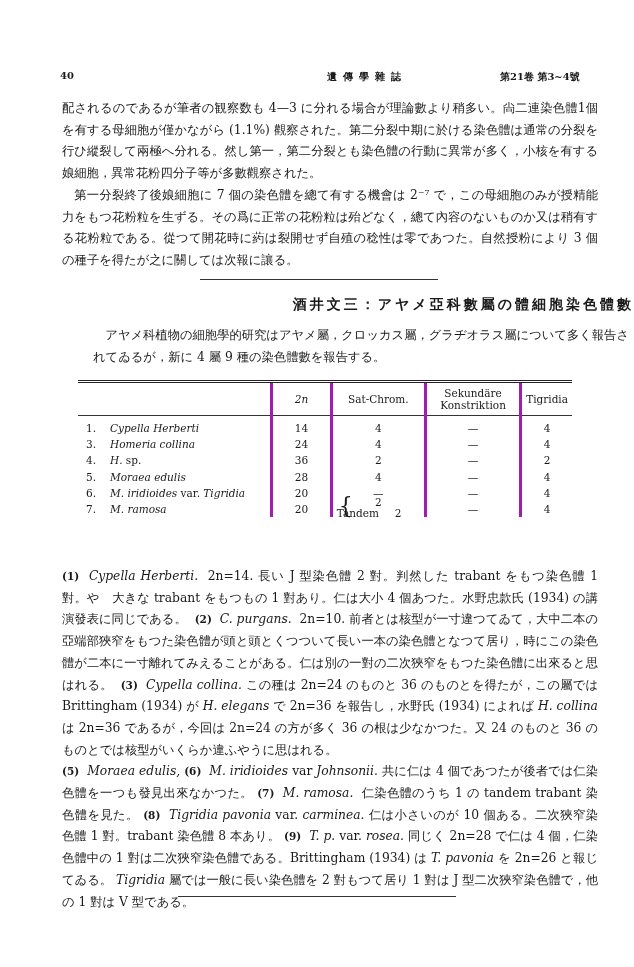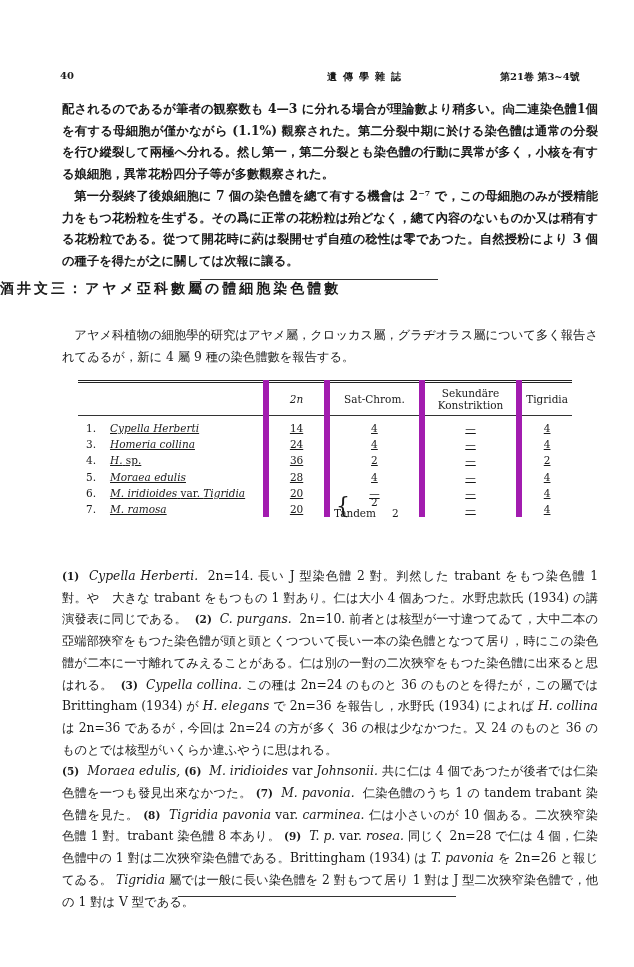--- a/index.html
+++ b/index.html
@@ -6,52 +6,52 @@
   body { width:634px; height:967px; position:relative; overflow:hidden;
          font-family:"DejaVu Serif", serif; color:#1a1a1a; }
   .header { position:absolute; top:70px; left:60px; right:30px; height:20px; font-size:10px; font-weight:bold; }
   .header .pg { position:absolute; left:0; top:0; }
   .header .journal { position:absolute; left:267px; top:0; letter-spacing:6px; }
   .header .vol { position:absolute; left:440px; top:0; }
   .body-text { position:absolute; left:62px; width:536px; font-size:12.3px; line-height:21.7px; text-align:justify; }
   p { margin:0; }
   .indent { text-indent:1em; }
   .rule { position:absolute; height:1px; background:#333; }
-  .title { position:absolute; top:280px; left:0; width:634px; text-align:left; font-size:14px; font-weight:bold; letter-spacing:3px; }
+  .title { position:absolute; top:296px; left:0; width:634px; text-align:right; font-size:14px; font-weight:bold; letter-spacing:3px; }
   table { position:absolute; top:380px; left:78px; width:494px; border-collapse:collapse; font-size:10.5px; }
   th { font-weight:normal; font-size:10.5px; padding:2px 4px; line-height:12px; }
-  td { padding:0 4px; height:16.2px; text-align:center;text-decoration:underline; }
+  td { padding:0 4px; height:16.2px; text-align:center; }
   td.name { text-align:left; font-style:italic; padding-left:0; }
   .top-rule { border-top:3px double #222; }
   .hdr-row th { border-bottom:1.5px solid #333; height:28px; }
-  .vl { border-left:6px solid #a21caf; }
+  .vl { border-left:3px solid #a21caf; }
   .b { font-weight:normal; font-style:italic; }
   i { font-style:italic; }
   .r { font-style:normal; }
   .lbl { font-size:10.5px; font-weight:bold; }
 </style>
 </head>
 <body>
 
 <div class="header">
   <span class="pg">40</span>
   <span class="journal">遺傳學雜誌</span>
   <span class="vol">第21卷 第3~4號</span>
 </div>
 
-<div class="body-text" style="top:98px;font-weight:bold;">
+<div class="body-text" style="top:98px;">
   <p>配されるのであるが筆者の観察数も 4—3 に分れる場合が理論數より稍多い。尙二連染色體1個を有する母細胞が僅かながら (1.1%) 觀察された。第二分裂中期に於ける染色體は通常の分裂を行ひ縱裂して兩極へ分れる。然し第一，第二分裂とも染色體の行動に異常が多く，小核を有する娘細胞，異常花粉四分子等が多數觀察された。</p>
   <p class="indent">第一分裂終了後娘細胞に 7 個の染色體を總て有する機會は 2⁻⁷ で，この母細胞のみが授精能力をもつ花粉粒を生ずる。その爲に正常の花粉粒は殆どなく，總て內容のないものか又は稍有する花粉粒である。從つて開花時に葯は裂開せず自殖の稔性は零であつた。自然授粉により 3 個の種子を得たが之に關しては次報に讓る。</p>
 </div>
 
 <div class="rule" style="top:279px; left:200px; width:238px;"></div>
 
 <div class="title">酒井文三：アヤメ亞科數屬の體細胞染色體數</div>
 
-<div class="body-text indent" style="top:325px; text-indent:1em;">アヤメ科植物の細胞學的研究はアヤメ屬，クロッカス屬，グラヂオラス屬について多く報告されてゐるが，新に 4 屬 9 種の染色體數を報告する。</div>
+<div class="body-text indent" style="top:325px; text-indent:1em;margin-left:31px;">アヤメ科植物の細胞學的研究はアヤメ屬，クロッカス屬，グラヂオラス屬について多く報告されてゐるが，新に 4 屬 9 種の染色體數を報告する。</div>
 
 <table>
   <thead>
     <tr class="hdr-row top-rule">
       <th style="width:190px;"></th>
       <th class="vl" style="width:50px;"><i>2n</i></th>
       <th class="vl" style="width:85px;">Sat-Chrom.</th>
       <th class="vl" style="width:85px;">Sekundäre Konstriktion</th>
       <th class="vl">Tigridia</th>
     </tr>
@@ -126,21 +126,21 @@
     <span>は 2n=36 であるが，今回は 2n=24 の方が多く 36 の根は少なかつた。又 24 のものと 36 のものとでは核型がいくらか違ふやうに思はれる。</span>
     <br>
     <span class="lbl">(5)</span>&nbsp;
     <span class="b">Moraea edulis,</span>
     <span class="lbl">(6)</span>&nbsp;
     <span class="b">M. iridioides</span>
     <span>var</span>
     <span class="b">Johnsonii.</span>
     <span>共に仁は 4 個であつたが後者では仁染色體を一つも發見出來なかつた。</span>
     <span class="lbl">(7)</span>&nbsp;
-    <span class="b">M. pavonia.</span>&nbsp;
+    <span class="b">M. ramosa.</span>&nbsp;
     <span>仁染色體のうち 1 の tandem trabant 染色體を見た。</span>
     <span class="lbl">(8)</span>&nbsp;
     <span class="b">Tigridia pavonia</span>
     <span>var.</span>
     <span class="b">carminea.</span>
     <span>仁は小さいのが 10 個ある。二次狹窄染色體 1 對。trabant 染色體 8 本あり。</span>
     <span class="lbl">(9)</span>&nbsp;
     <span class="b">T. p.</span>
     <span>var.</span>
     <span class="b">rosea.</span>

